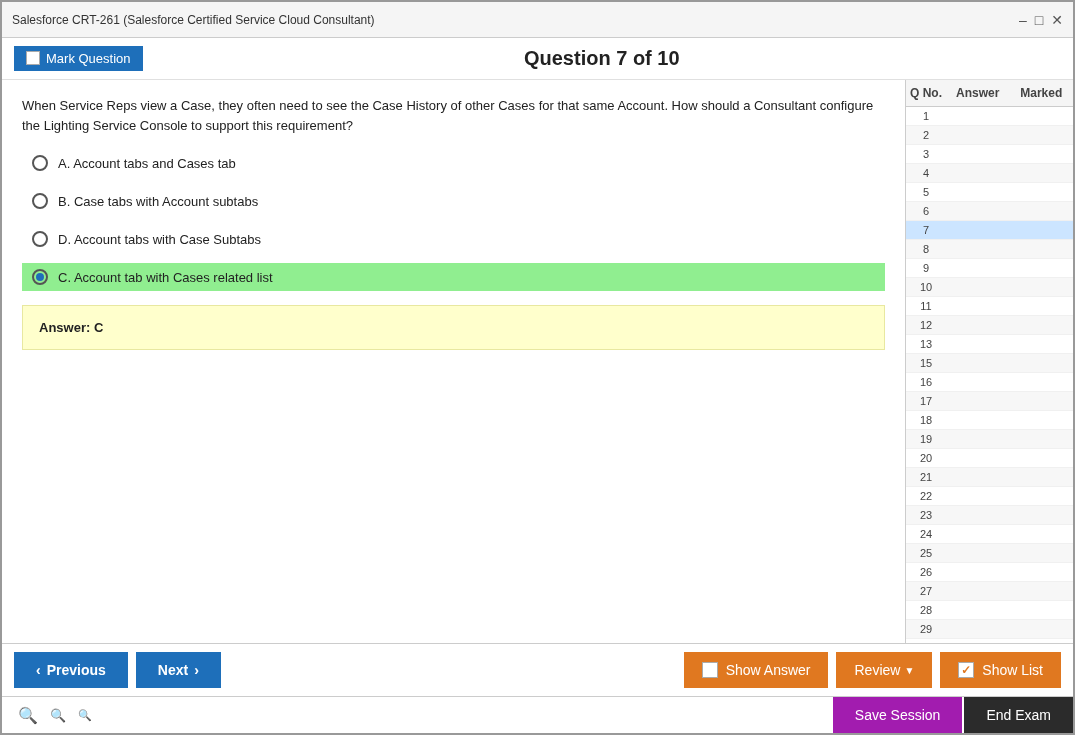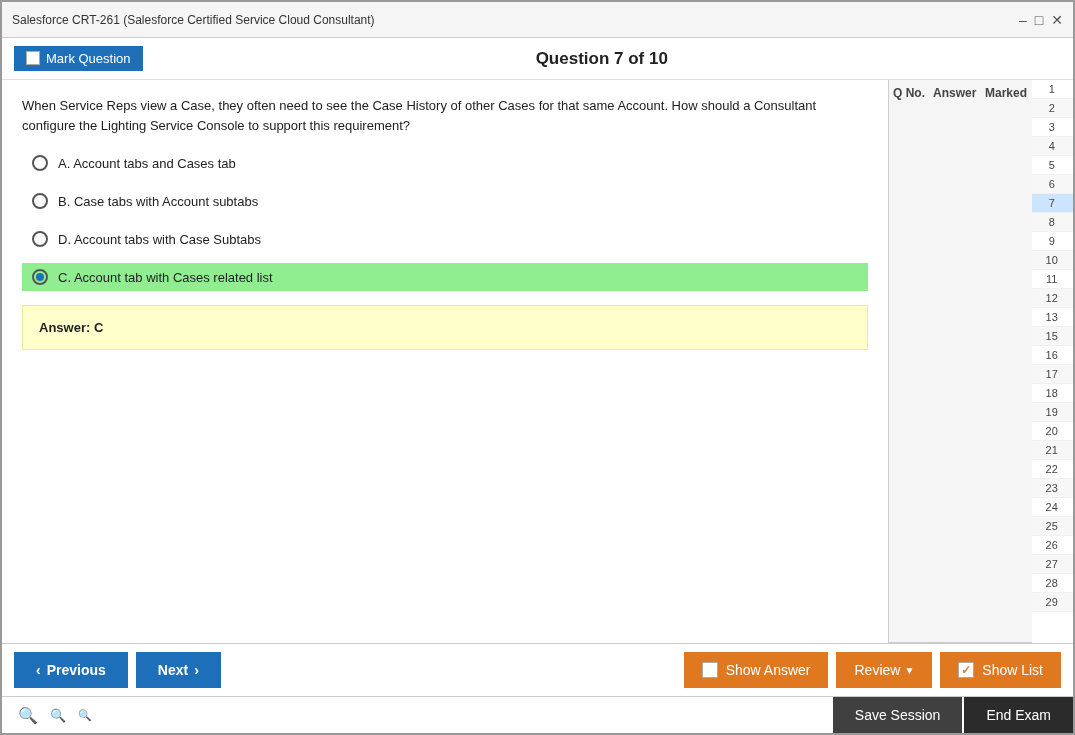--- a/index.html
+++ b/index.html
@@ -68,21 +68,21 @@
     .mark-question-btn .checkbox-icon {
       width: 14px;
       height: 14px;
       background: #fff;
       display: inline-block;
       border: 1px solid #aaa;
     }
     .question-title {
       flex: 1;
       text-align: center;
-      font-size: 17px;
+      font-size: 20px;
       font-weight: bold;
       color: #222;
     }
     .body-area {
       display: flex;
       flex: 1;
       overflow: hidden;
     }
     .question-panel {
       flex: 1;
@@ -135,24 +135,24 @@
     }
     .answer-box {
       background: #ffffcc;
       border: 1px solid #e8e8a0;
       padding: 14px 16px;
       font-size: 13px;
       font-weight: bold;
       color: #222;
     }
     .sidebar {
-      width: 185px;
+      width: 168px;
       border-left: 1px solid #ccc;
       display: flex;
-      flex-direction: row;
+      flex-direction: column;
       overflow: hidden;
     }
     .sidebar-header {
       display: grid;
       grid-template-columns: 40px 1fr 1fr;
       background: #f5f5f5;
       border-bottom: 1px solid #ccc;
       padding: 4px 0;
     }
     .sidebar-header span {
@@ -278,21 +278,21 @@
       align-items: center;
       padding: 6px 12px;
       gap: 4px;
       flex: 1;
     }
     .action-buttons {
       display: flex;
       gap: 0;
     }
     .btn-save-session {
-      background: #404040;
+      background: #a21caf;
       color: #fff;
       border: none;
       padding: 10px 22px;
       cursor: pointer;
       font-size: 14px;
     }
     .btn-end-exam {
       background: #2b2b2b;
       color: #fff;
       border: none;

